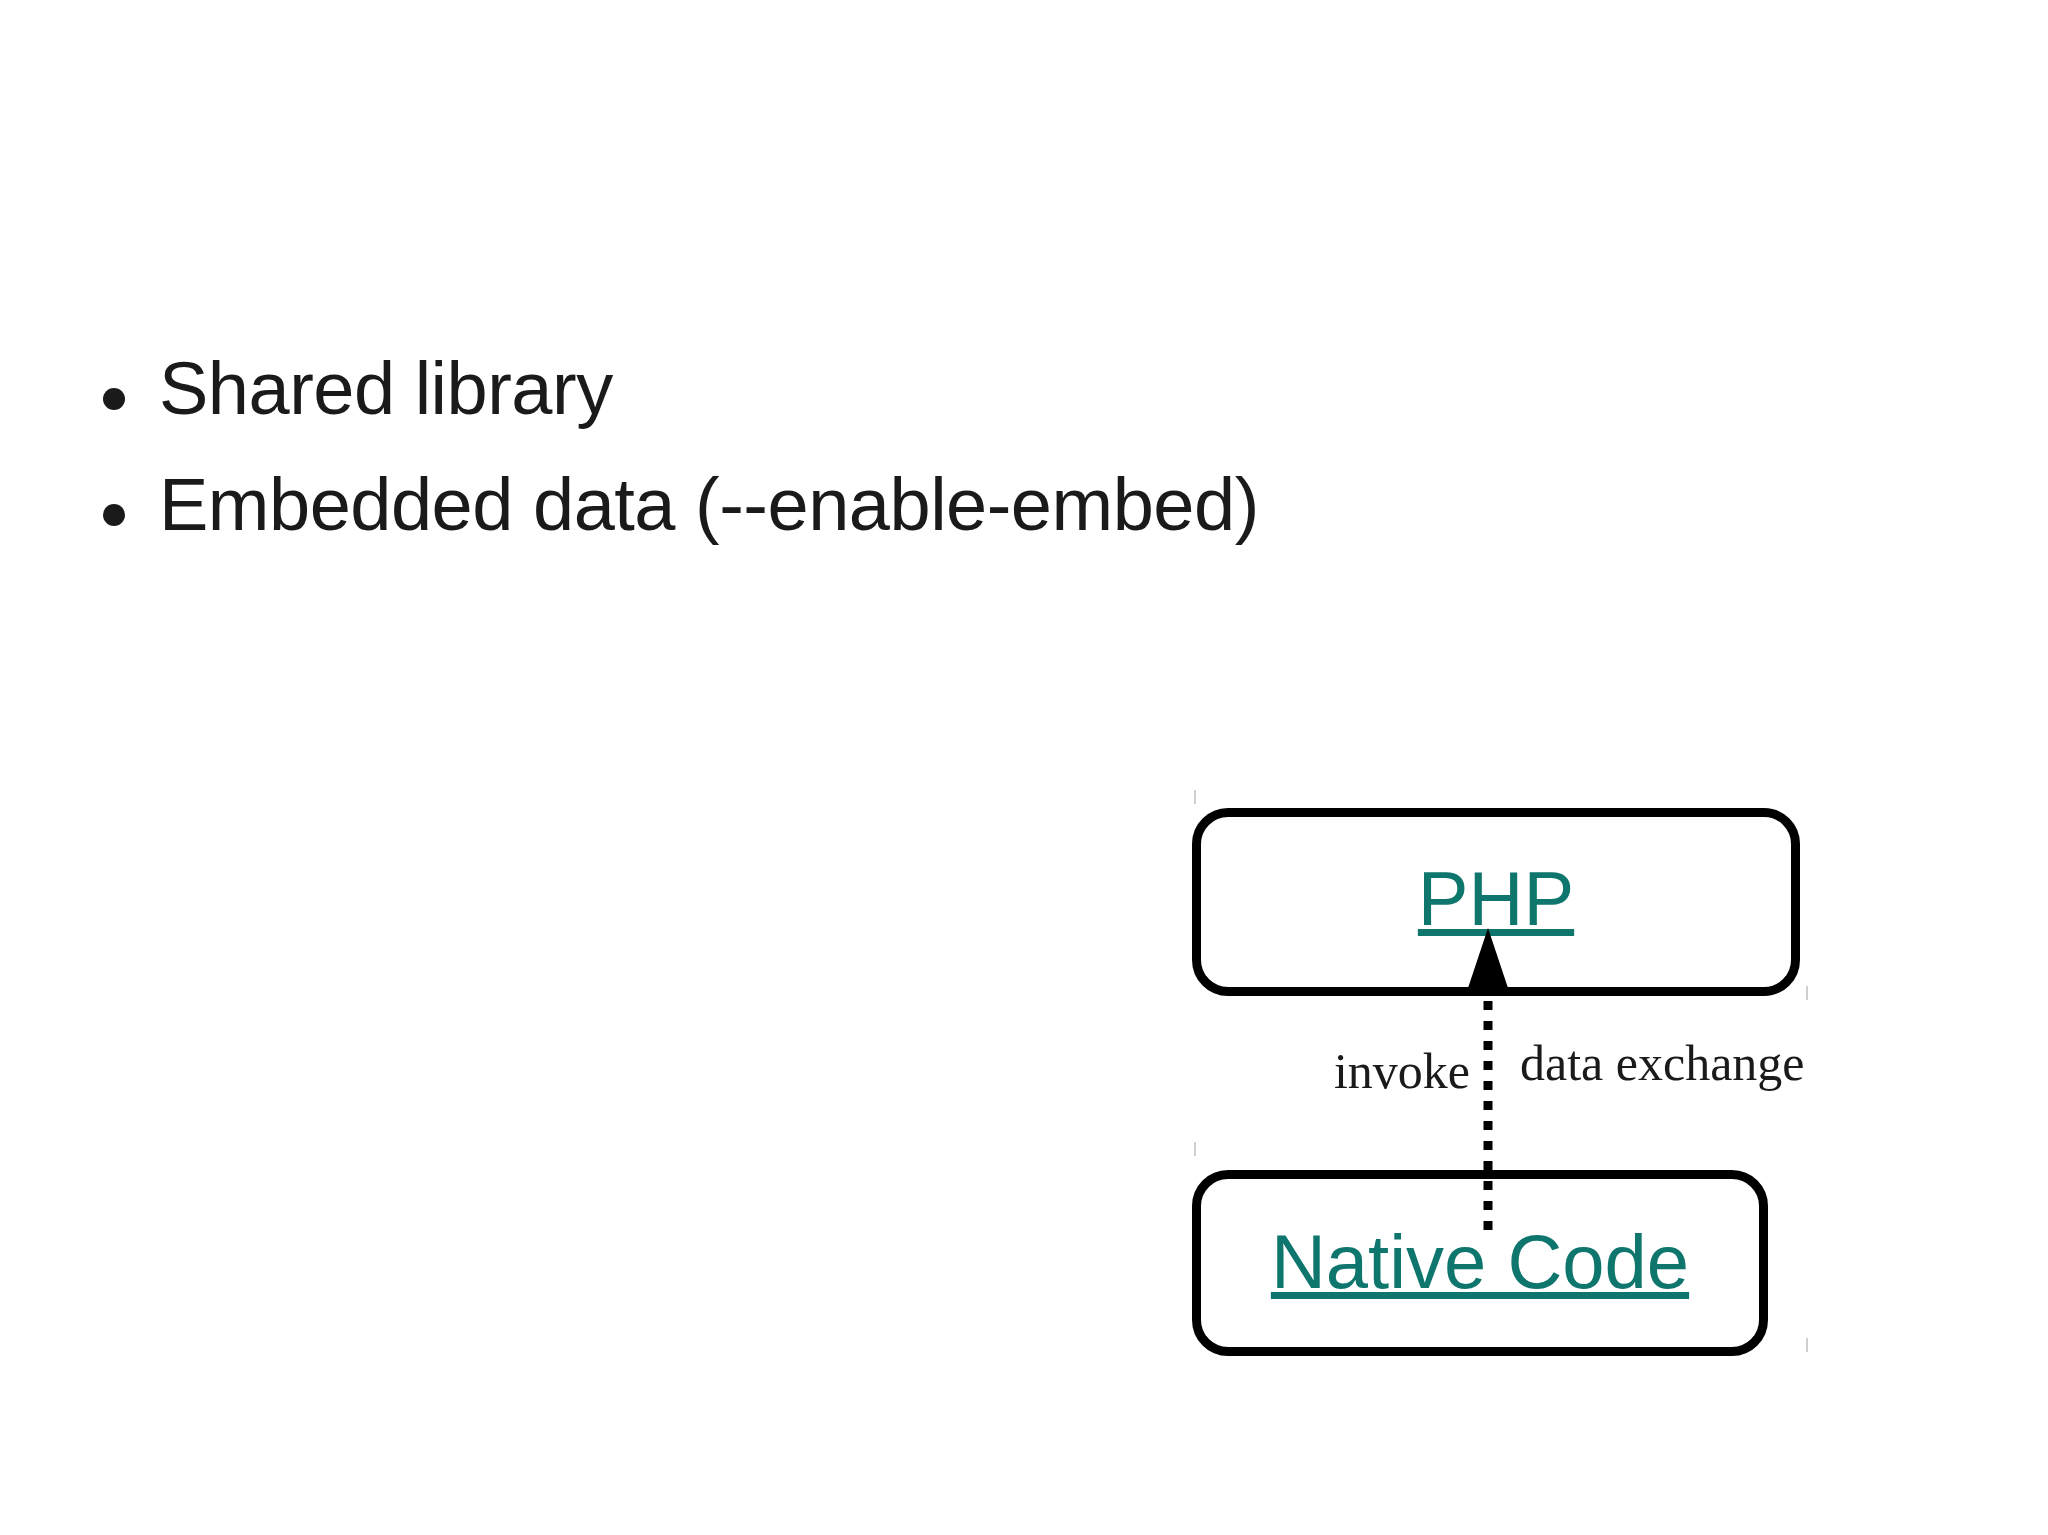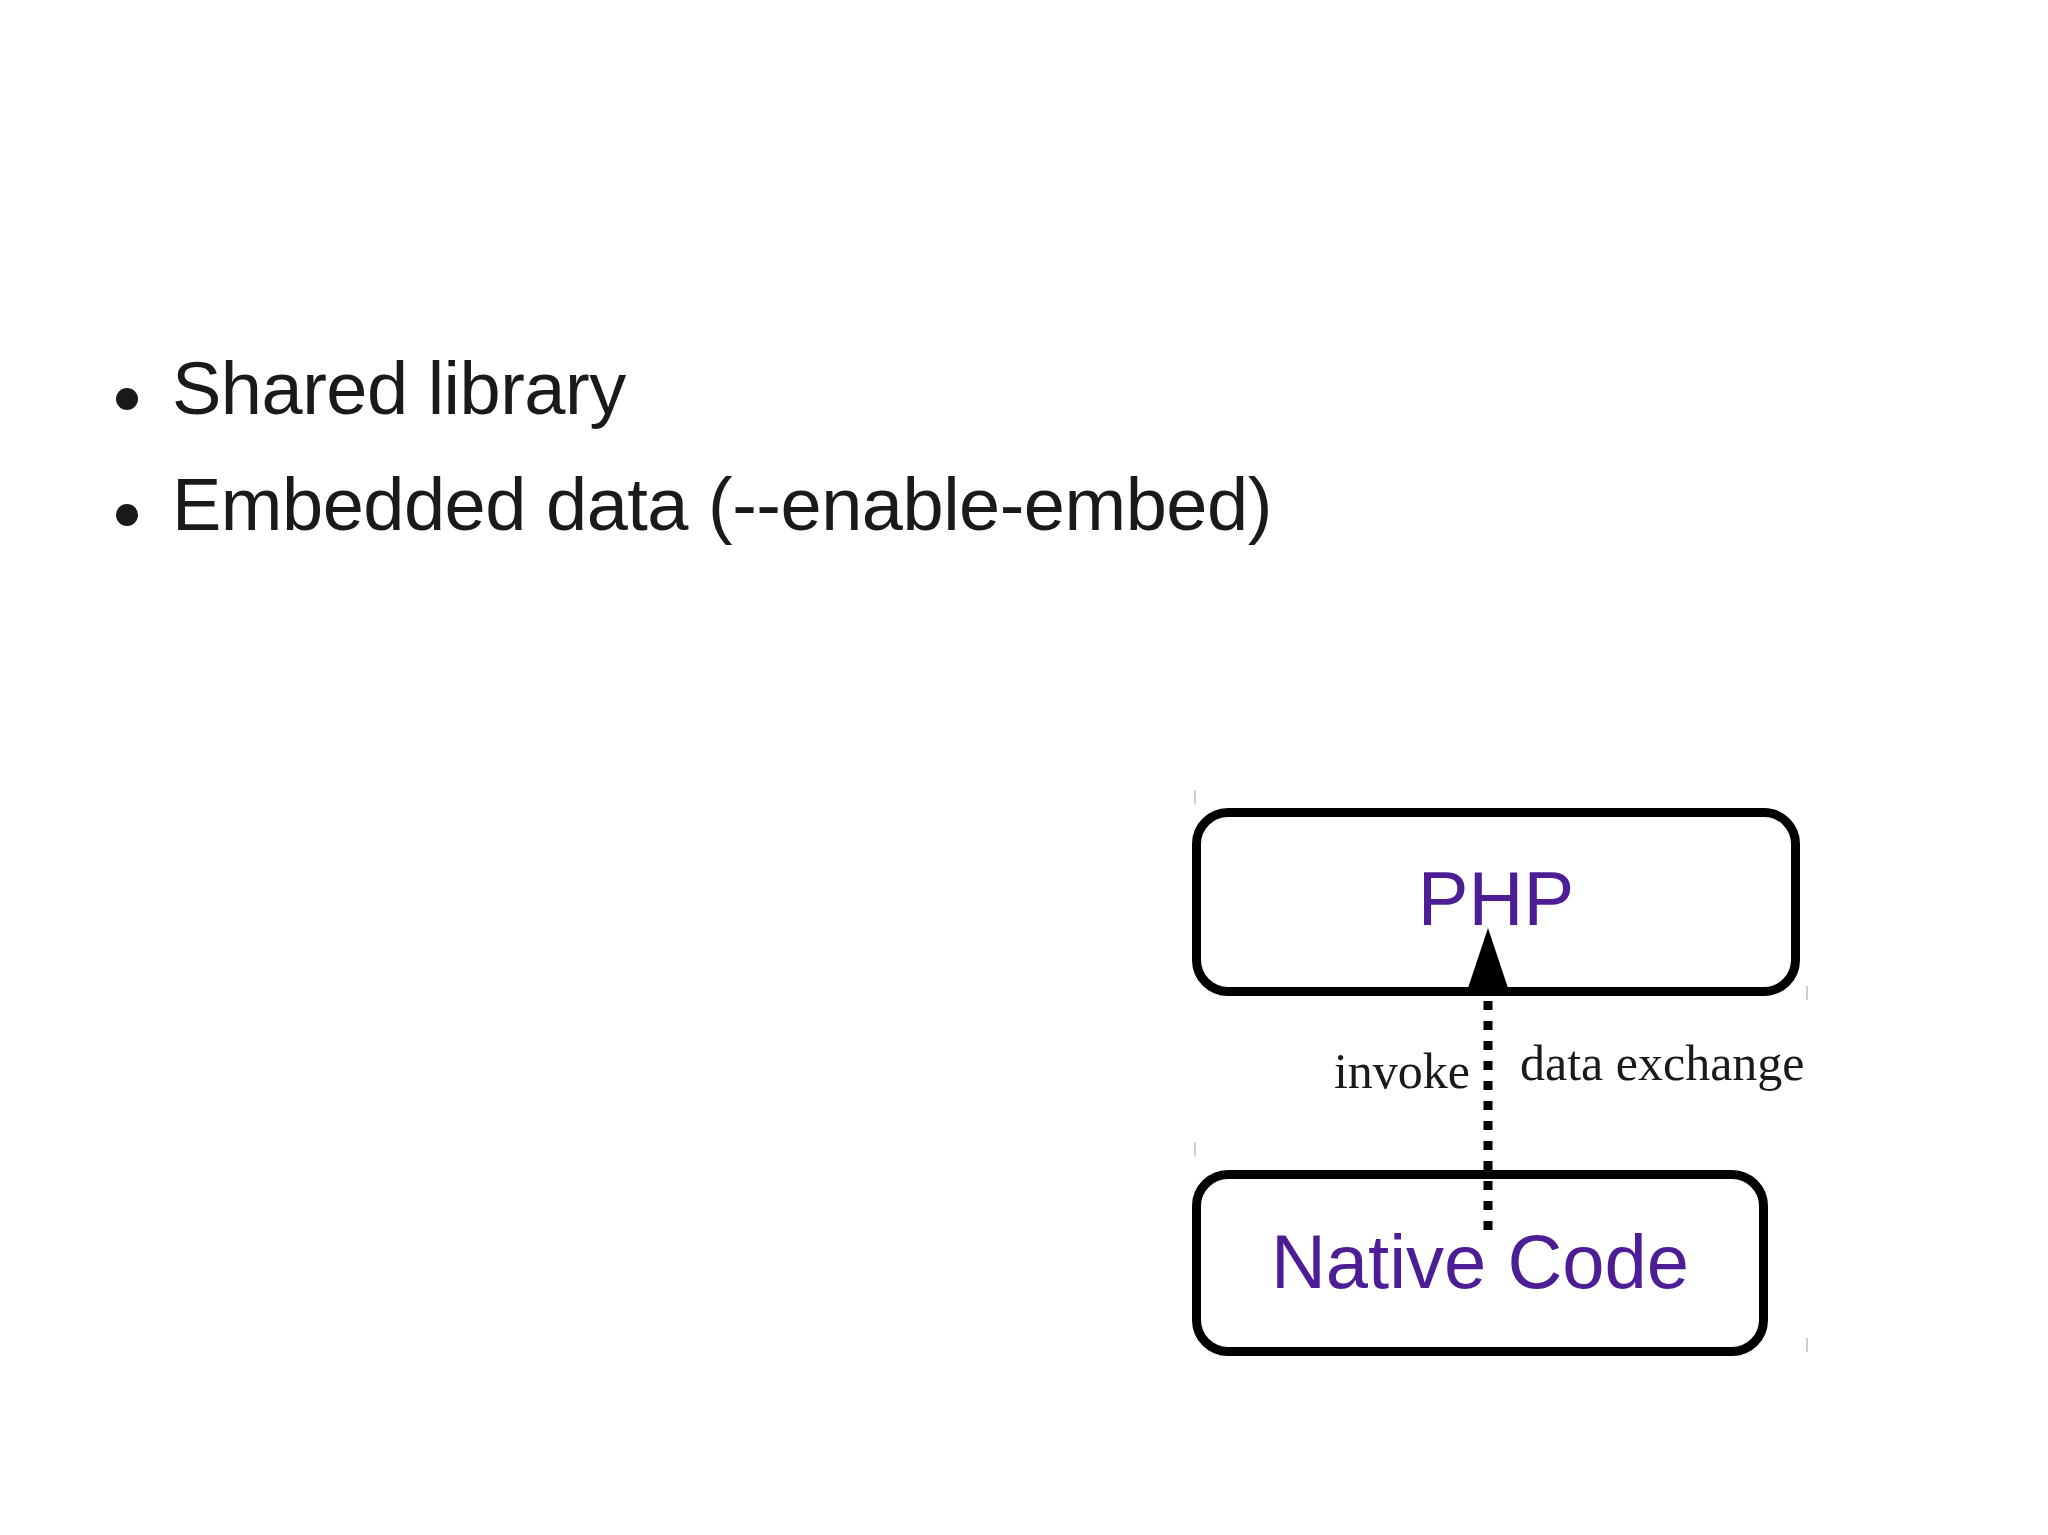--- a/index.html
+++ b/index.html
@@ -18,21 +18,21 @@
 
   #slide {
     position: absolute;
     inset: 0;
     background: #ffffff;
   }
 
   
   .bullet-list {
     position: absolute;
-    left: 100px;
+    left: 87px;
     top: 352px;
     width: 1500px;
   }
   .bullet-row {
     display: flex;
     align-items: flex-start;
     margin-bottom: 42px;
     line-height: 1.0;
   }
   .bullet-dot {
@@ -81,23 +81,24 @@
   }
   #box-native {
     left: 12px;
     top: 380px;
     width: 576px;
     height: 186px;
   }
   .node-label {
     font-family: "Liberation Sans", sans-serif;
     font-weight: 400;
-    color: #4c1d95;
+    color: #0f766e;
     letter-spacing: 0px;
     white-space: nowrap;
+    text-decoration: underline;
   }
   #box-php .node-label {
     font-size: 76px;
     transform: translateY(-4px);
   }
   #box-native .node-label {
     font-size: 76px;
     transform: translateY(-2px);
   }
 

